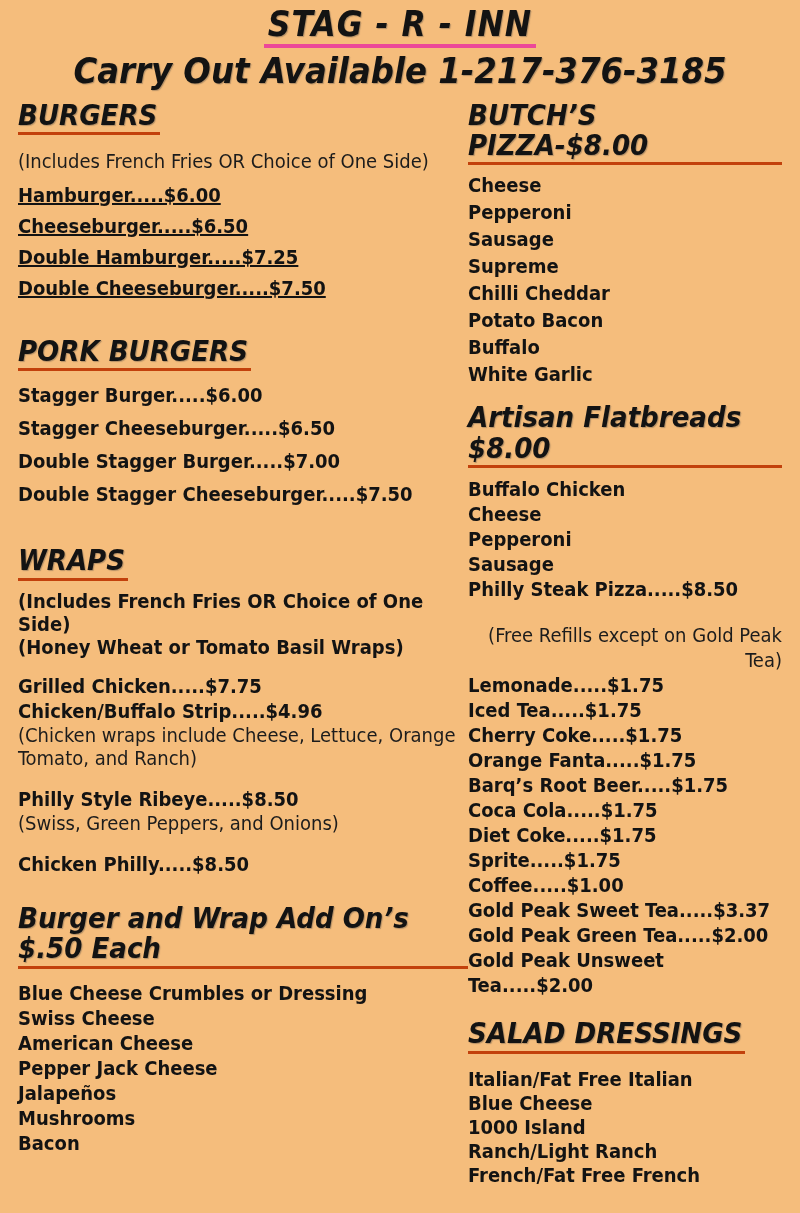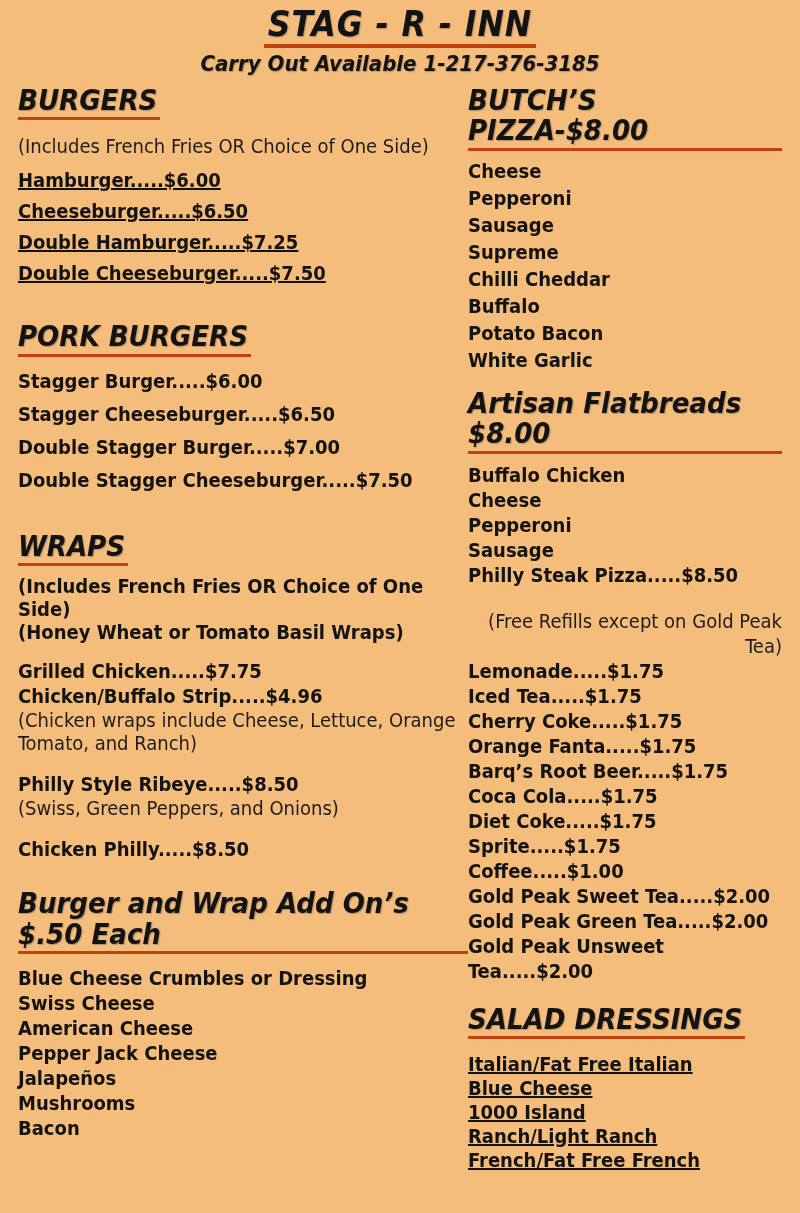--- a/index.html
+++ b/index.html
@@ -14,26 +14,26 @@
     font-stretch: condensed;
     -webkit-font-smoothing: antialiased;
   }
   .page { width: 800px; height: 1213px; padding-top: 6px; }
 
   
   .hdr { text-align: center; }
   .hdr-title {
     font-size: 35px; font-weight: bold; font-style: italic;
     display: inline-block; line-height: 1.05;
-    border-bottom: 4px solid #c2410c; padding: 0 4px 1px 4px;
+    border-bottom: 4px solid #ec4899; padding: 0 4px 1px 4px;
     letter-spacing: 1px;
     text-shadow: 1px 1px 1px rgba(60,60,60,0.35);
   }
   .hdr-sub {
-    font-size: 22px; font-weight: bold; font-style: italic;
+    font-size: 36px; font-weight: bold; font-style: italic;
     margin-top: 4px; line-height: 1.05;
     text-shadow: 1px 1px 1px rgba(60,60,60,0.35);
   }
 
   
   .columns { display: flex; padding: 10px 18px 0 18px; }
   .col-left  { width: 450px; flex: 0 0 450px; }
   .col-right { flex: 1; padding-left: 0; }
 
   h2.sec-h {
@@ -80,21 +80,21 @@
   .sec-flat { margin-bottom: 21px; }
   .sec-flat h2 { margin-bottom: 9px; }
   .sec-flat .item { line-height: 25px; }
 
   .sec-bev { margin-bottom: 20px; }
   .sec-bev h2 { margin-bottom: 7px; }
   .sec-bev .note-light { line-height: 25px; text-align: right; }
   .sec-bev .item { line-height: 25px; }
 
   .sec-dress h2 { margin-bottom: 13px; }
-  .sec-dress .item { line-height: 24px; text-decoration: underline; }
+  .sec-dress .item { line-height: 24px; }
 </style>
 </head>
 <body>
 
 <div class="page">
 
   <div class="hdr">
     <div class="hdr-title">STAG - R - INN</div>
     <div class="hdr-sub">Carry Out Available 1-217-376-3185</div>
   </div>
@@ -155,22 +155,22 @@
 
     <div class="col-right">
 
       <section class="sec-pizza">
         <h2 class="sec-h"><span class="u">BUTCH’S PIZZA-$8.00</span></h2>
         <div class="item">Cheese</div>
         <div class="item">Pepperoni</div>
         <div class="item">Sausage</div>
         <div class="item">Supreme</div>
         <div class="item">Chilli Cheddar</div>
+        <div class="item">Potato Bacon</div>
         <div class="item">Buffalo</div>
-        <div class="item">Potato Bacon</div>
         <div class="item">White Garlic</div>
       </section>
 
       <section class="sec-flat">
         <h2 class="sec-h"><span class="u">Artisan Flatbreads $8.00</span></h2>
         <div class="item">Buffalo Chicken</div>
         <div class="item">Cheese</div>
         <div class="item">Pepperoni</div>
         <div class="item">Sausage</div>
         <div class="item">Philly Steak Pizza.....$8.50</div>
@@ -180,21 +180,21 @@
         <div class="note-light">(Free Refills except on Gold Peak Tea)</div>
         <div class="item">Lemonade.....$1.75</div>
         <div class="item">Iced Tea.....$1.75</div>
         <div class="item">Cherry Coke.....$1.75</div>
         <div class="item">Orange Fanta.....$1.75</div>
         <div class="item">Barq’s Root Beer.....$1.75</div>
         <div class="item">Coca Cola.....$1.75</div>
         <div class="item">Diet Coke.....$1.75</div>
         <div class="item">Sprite.....$1.75</div>
         <div class="item">Coffee.....$1.00</div>
-        <div class="item">Gold Peak Sweet Tea.....$2.00</div>
+        <div class="item">Gold Peak Sweet Tea.....$3.37</div>
         <div class="item">Gold Peak Green Tea.....$2.00</div>
         <div class="item">Gold Peak Unsweet Tea.....$2.00</div>
       </section>
 
       <section class="sec-dress">
         <h2 class="sec-h"><span class="u">SALAD DRESSINGS</span></h2>
         <div class="item">Italian/Fat Free Italian</div>
         <div class="item">Blue Cheese</div>
         <div class="item">1000 Island</div>
         <div class="item">Ranch/Light Ranch</div>

